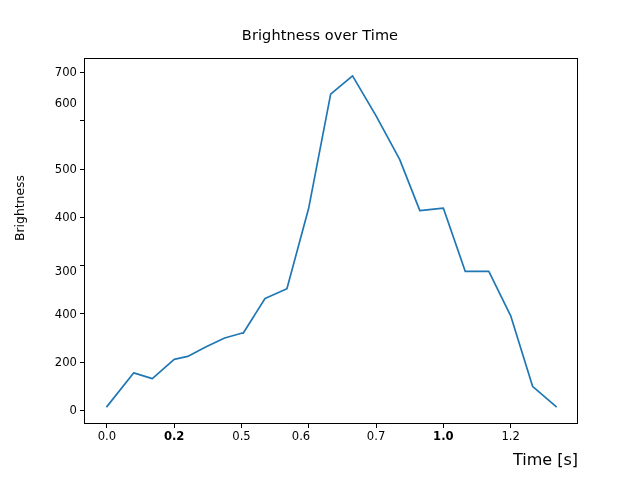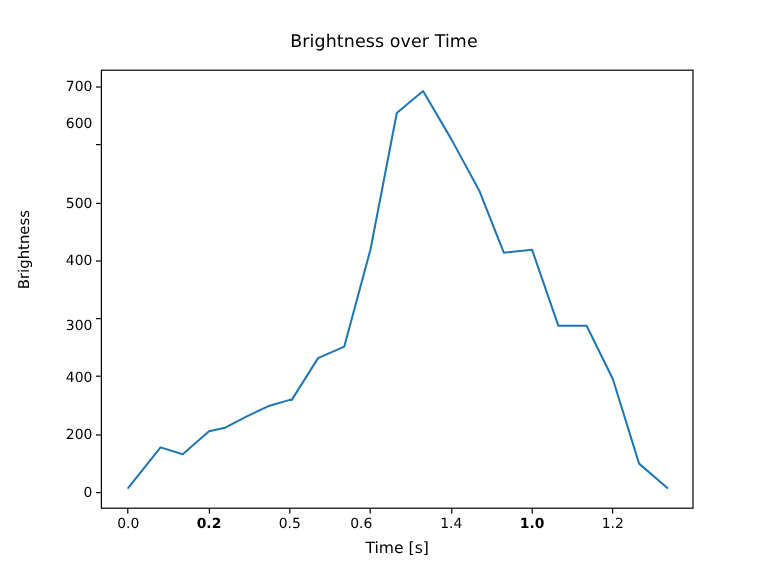--- a/index.html
+++ b/index.html
@@ -82,22 +82,22 @@
   .ticklabel-y {
     right: 563px;
     transform: translateY(-50%);
     text-align: right;
   }
   #xlabel {
     position: absolute;
     left: 84px;
     width: 494px;
     top: 450px;
-    text-align: center;
-    font-size: 13px;
+    text-align: right;
+    font-size: 16px;
     color: #000000;
   }
   #ylabel {
     position: absolute;
     left: 12px;
     top: 241px;
     font-size: 12.4px;
     color: #000000;
     transform: rotate(-90deg);
     transform-origin: left top;
@@ -124,21 +124,21 @@
   <div id="x-ticks-layer">
       <div class="tick-mark tick-x" style="left: 106.333px;"></div>
       <div class="ticklabel ticklabel-x" style="left: 106.883px;">0.0</div>
       <div class="tick-mark tick-x" style="left: 173.635px;"></div>
       <div class="ticklabel ticklabel-x" style="left: 174.185px; font-weight: bold;">0.2</div>
       <div class="tick-mark tick-x" style="left: 240.938px;"></div>
       <div class="ticklabel ticklabel-x" style="left: 241.488px;">0.5</div>
       <div class="tick-mark tick-x" style="left: 308.24px;"></div>
       <div class="ticklabel ticklabel-x" style="left: 301px;">0.6</div>
       <div class="tick-mark tick-x" style="left: 375.543px;"></div>
-      <div class="ticklabel ticklabel-x" style="left: 376.093px;">1.4</div>
+      <div class="ticklabel ticklabel-x" style="left: 376.093px;">0.7</div>
       <div class="tick-mark tick-x" style="left: 442.845px;"></div>
       <div class="ticklabel ticklabel-x" style="left: 443.395px; font-weight: bold;">1.0</div>
       <div class="tick-mark tick-x" style="left: 510.148px;"></div>
       <div class="ticklabel ticklabel-x" style="left: 510.698px;">1.2</div>
     </div>
   <div id="y-ticks-layer">
       <div class="tick-mark tick-y" style="top: 409.93px;"></div>
       <div class="ticklabel ticklabel-y" style="top: 410.48px;">0</div>
       <div class="tick-mark tick-y" style="top: 361.645px;"></div>
       <div class="ticklabel ticklabel-y" style="top: 362.195px;">200</div>

